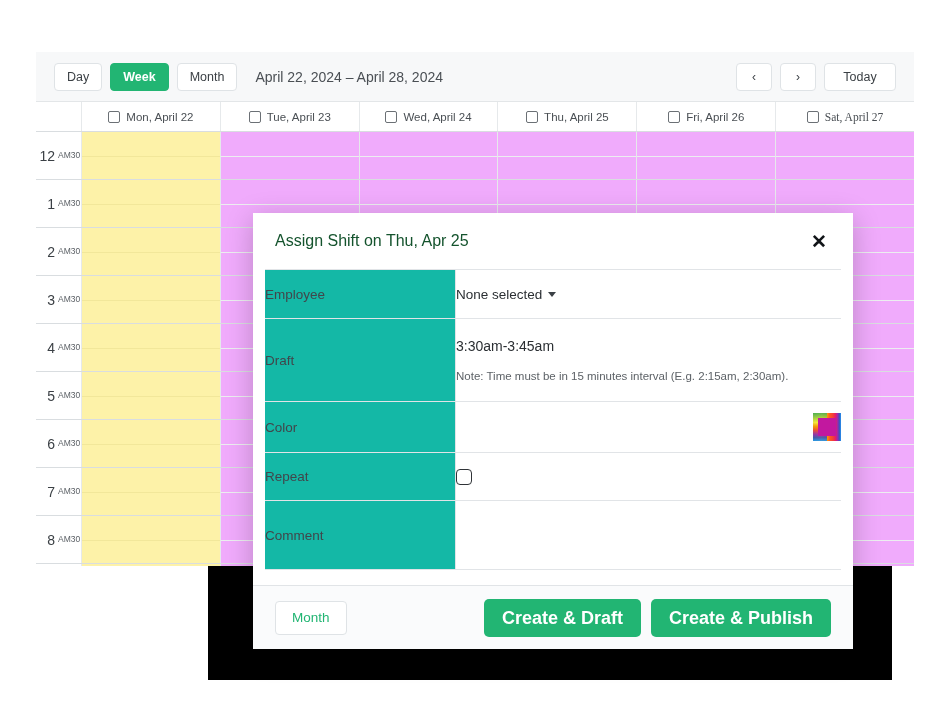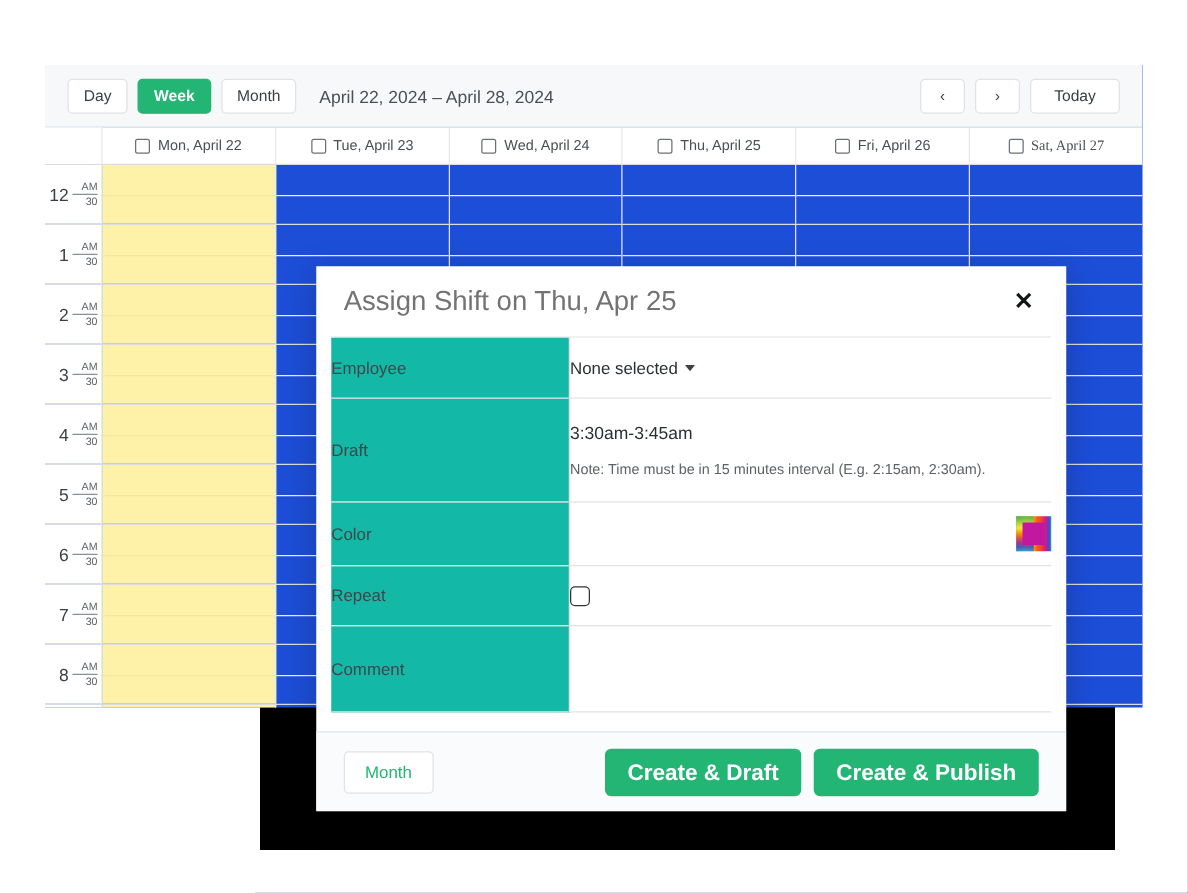--- a/index.html
+++ b/index.html
@@ -21,21 +21,21 @@
     position: absolute;
     background: #000000;
   }
   #backdrop-main  { left: 208px; top: 565px; width: 684px; height: 115px; }
 
   
   #calendar-panel {
     position: absolute;
     left: 36px; top: 52px;
     width: 878px; height: 514px;
-    background: #1d4ed8;
+    background: #f0abfc;
     overflow: hidden;
   }
   #calendar-toolbar {
     height: 50px;
     background: #f7f8f9;
     border-bottom: 1px solid #e3e6e8;
     display: flex;
     align-items: center;
     padding: 0 18px;
     box-sizing: border-box;
@@ -171,22 +171,22 @@
     padding-right: 3px;
     box-sizing: border-box;
   }
   .hour-num {
     font-size: 14px;
     color: #3b4045;
     margin-right: 3px;
   }
   .ampm-stack {
     display: flex;
-    flex-direction: column;
-    align-items: flex-end;
+    flex-direction: row;
+    align-items: flex-start;
     width: 20px;
   }
   .ampm-top {
     font-size: 8.5px;
     color: #5a5f64;
     line-height: 11px;
   }
   .ampm-rule {
     width: 20px;
     height: 1px;
@@ -226,22 +226,22 @@
   }
   #modal-header {
     height: 56px;
     flex: 0 0 56px;
     display: flex;
     align-items: center;
     padding: 0 22px;
     box-sizing: border-box;
   }
   #modal-title {
-    font-size: 22px;
-    color: #737373;
+    font-size: 16px;
+    color: #14532d;
     font-weight: normal;
     margin: 0;
   }
   #modal-close {
     margin-left: auto;
     width: 24px; height: 24px;
     display: flex;
     align-items: center;
     justify-content: center;
     font-size: 19px;

